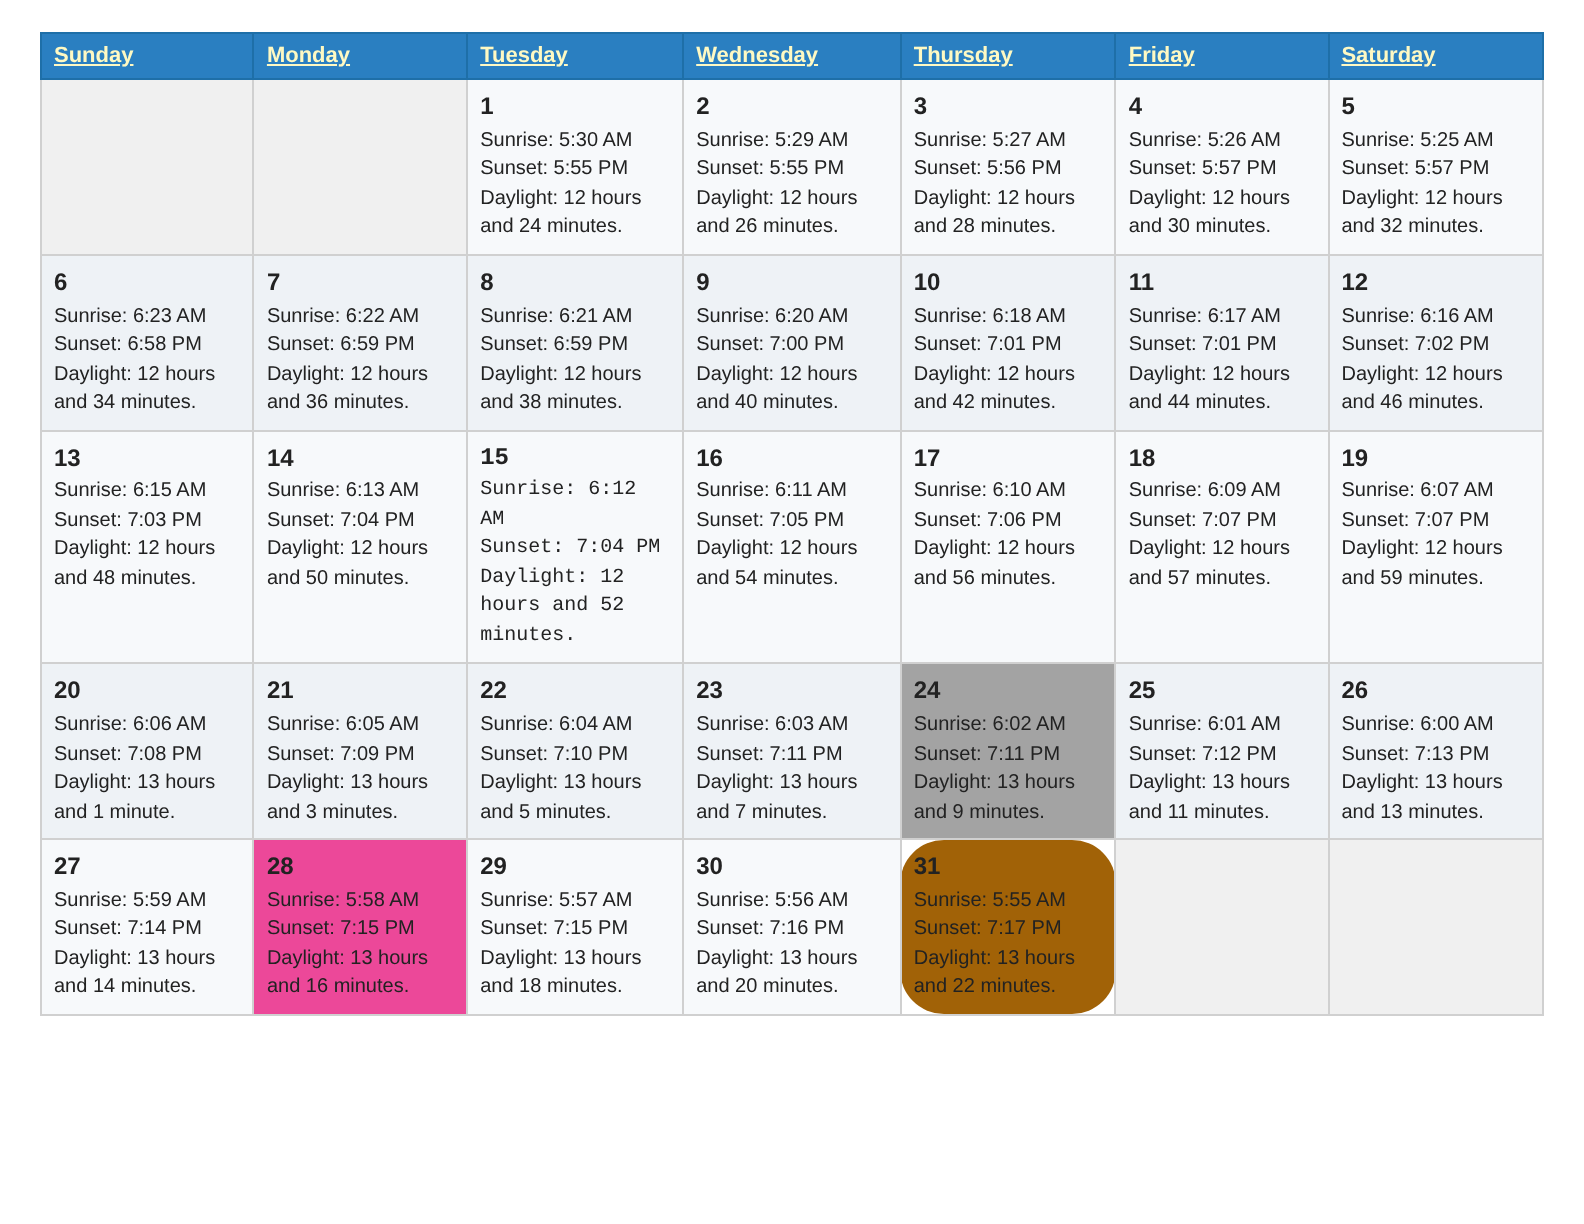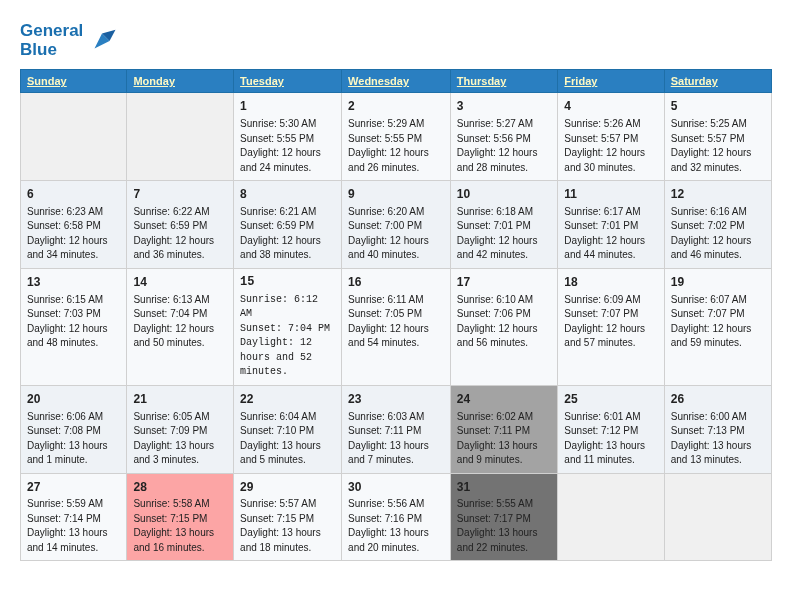--- a/index.html
+++ b/index.html
@@ -90,36 +90,20 @@
     .cell-content {
       white-space: pre-wrap;
       font-size: 10px;
       line-height: 1.45;
     }
   </style>
 </head>
 <body>
 
 <div class="page">
-  <div class="header-section">
-    <div class="logo">
-      <div>
-        <div style="font-size:17px;font-weight:bold;color:#1a6faf;line-height:1.1;">General</div>
-        <div style="font-size:17px;font-weight:bold;color:#1a6faf;line-height:1.1;">Blue</div>
-      </div>
-      <svg class="logo-bird" viewBox="0 0 40 40" xmlns="http://www.w3.org/2000/svg">
-        <polygon points="10,30 20,10 30,20 20,25" fill="#2a7fc1"></polygon>
-        <polygon points="20,10 38,5 30,20" fill="#1a5fa0"></polygon>
-      </svg>
-    </div>
-    <div class="title-section">
-      <div class="main-title"></div>
-      <div class="subtitle"></div>
-    </div>
-  </div>
 
   <table class="calendar">
     <thead>
       <tr>
       <th>Sunday</th>
           <th>Monday</th>
           <th>Tuesday</th>
           <th>Wednesday</th>
           <th>Thursday</th>
           <th>Friday</th>
@@ -293,39 +277,39 @@
 Daylight: 13 hours and 13 minutes.</div>
           </td>
         </tr>
         <tr>
           <td style="background: rgb(247, 249, 251);">
             <span class="day-number">27</span>
             <div class="cell-content">Sunrise: 5:59 AM
 Sunset: 7:14 PM
 Daylight: 13 hours and 14 minutes.</div>
           </td>
-          <td style="background: #fca5a5; margin-top: 28px;">
+          <td style="background: #ec4899; margin-top: 28px;">
             <span class="day-number">28</span>
             <div class="cell-content">Sunrise: 5:58 AM
 Sunset: 7:15 PM
 Daylight: 13 hours and 16 minutes.</div>
           </td>
           <td style="background: rgb(247, 249, 251);">
             <span class="day-number">29</span>
             <div class="cell-content">Sunrise: 5:57 AM
 Sunset: 7:15 PM
 Daylight: 13 hours and 18 minutes.</div>
           </td>
           <td style="background: rgb(247, 249, 251); margin-top: 38px;">
             <span class="day-number">30</span>
             <div class="cell-content">Sunrise: 5:56 AM
 Sunset: 7:16 PM
 Daylight: 13 hours and 20 minutes.</div>
           </td>
-          <td style="background: #737373;">
+          <td style="background: #a16207; border-radius: 22px;">
             <span class="day-number">31</span>
             <div class="cell-content">Sunrise: 5:55 AM
 Sunset: 7:17 PM
 Daylight: 13 hours and 22 minutes.</div>
           </td>
           <td class="empty-cell" style="background: rgb(240, 240, 240);"></td>
           <td class="empty-cell" style="background: rgb(240, 240, 240);"></td>
         </tr>
       </tbody>
   </table>

